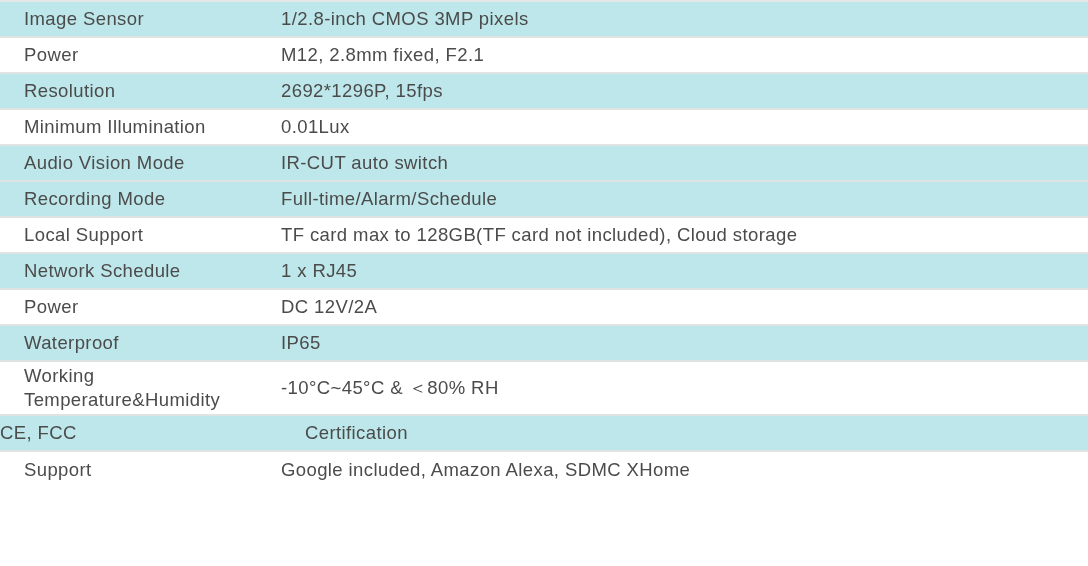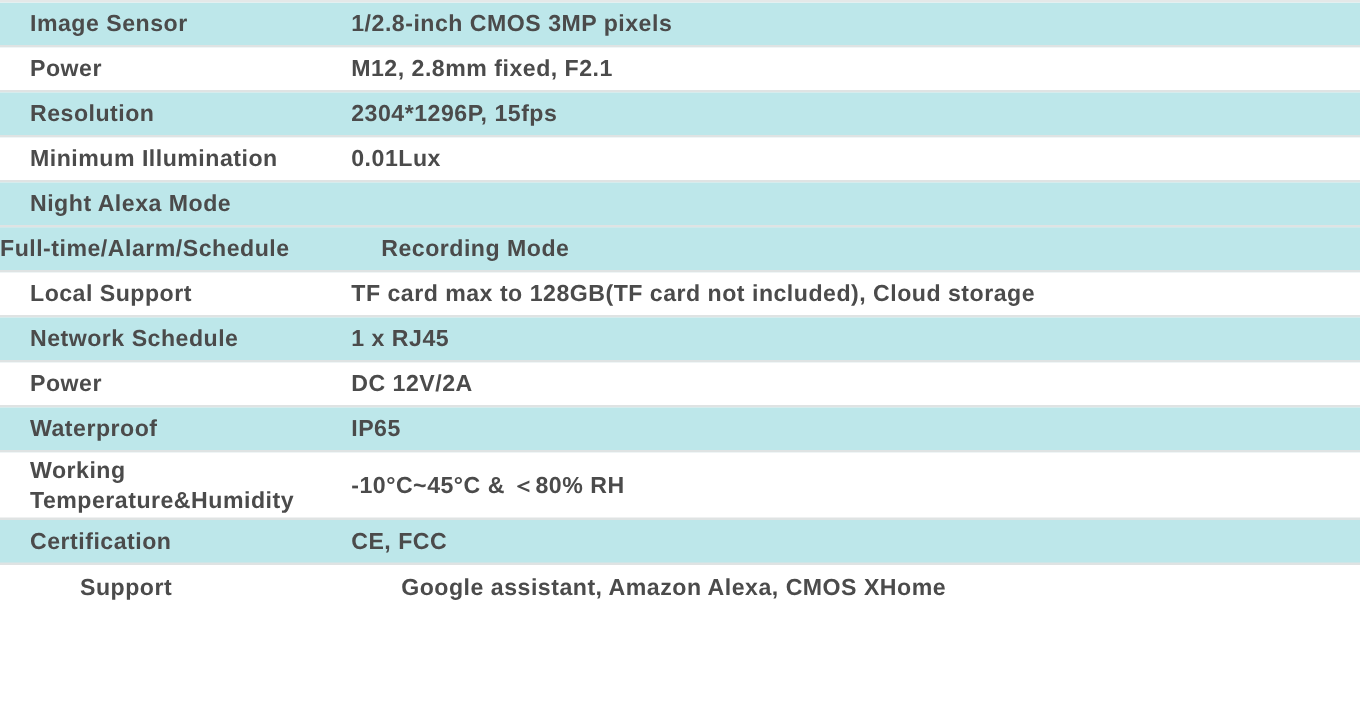--- a/index.html
+++ b/index.html
@@ -18,23 +18,22 @@
     border-top: 2px solid #e4e8e8;
     overflow: hidden;
   }
   .spec-row {
     display: grid;
     grid-template-columns: 281px 1fr;
     align-items: center;
     min-height: 36px;
     border-bottom: 2px solid #dfe3e3;
     background: #ffffff;
-    font-weight: bold;
   }
-  .spec-row:last-child { border-bottom: none; margin-left: 40px; }
+  .spec-row:last-child { border-bottom: none; }
   .spec-row.teal { background: #bde7ea; }
   .cell {
     color: #4b4b4b;
     font-size: 18.5px;
     line-height: 24px;
     letter-spacing: 0.4px;
     white-space: pre-line;
     padding-top: 2px;
     padding-bottom: 2px;
   }
@@ -50,36 +49,37 @@
     <div class="cell value">1/2.8-inch CMOS 3MP pixels</div>
   </div>
 
   <div class="spec-row">
     <div class="cell label">Power</div>
     <div class="cell value">M12, 2.8mm fixed, F2.1</div>
   </div>
 
   <div class="spec-row teal">
     <div class="cell label">Resolution</div>
-    <div class="cell value">2304*1296P, 15fps</div>
+    <div class="cell value">2692*1296P, 15fps</div>
   </div>
 
   <div class="spec-row">
     <div class="cell label">Minimum Illumination</div>
     <div class="cell value">0.01Lux</div>
   </div>
 
   <div class="spec-row teal">
-    <div class="cell label">Night Alexa Mode</div>
+    <div class="cell label">Audio Vision Mode</div>
+    <div class="cell value">IR-CUT auto switch</div>
   </div>
 
 
   <div class="spec-row teal">
+    <div class="cell label">Recording Mode</div>
     <div class="cell value">Full-time/Alarm/Schedule</div>
-    <div class="cell label">Recording Mode</div>
   </div>
 
   <div class="spec-row">
     <div class="cell label">Local Support</div>
     <div class="cell value">TF card max to 128GB(TF card not included), Cloud storage</div>
   </div>
 
   <div class="spec-row teal">
     <div class="cell label">Network Schedule</div>
     <div class="cell value">1 x RJ45</div>
@@ -95,21 +95,21 @@
     <div class="cell value">IP65</div>
   </div>
 
   <div class="spec-row">
     <div class="cell label">Working
 Temperature&amp;Humidity</div>
     <div class="cell value">-10°C~45°C &amp; ＜80% RH</div>
   </div>
 
   <div class="spec-row teal">
+    <div class="cell value">CE, FCC</div>
     <div class="cell label">Certification</div>
-    <div class="cell value">CE, FCC</div>
   </div>
 
   <div class="spec-row">
     <div class="cell label">Support</div>
-    <div class="cell value">Google assistant, Amazon Alexa, CMOS XHome</div>
+    <div class="cell value">Google included, Amazon Alexa, SDMC XHome</div>
   </div>
 </div>
 
 </body></html>

